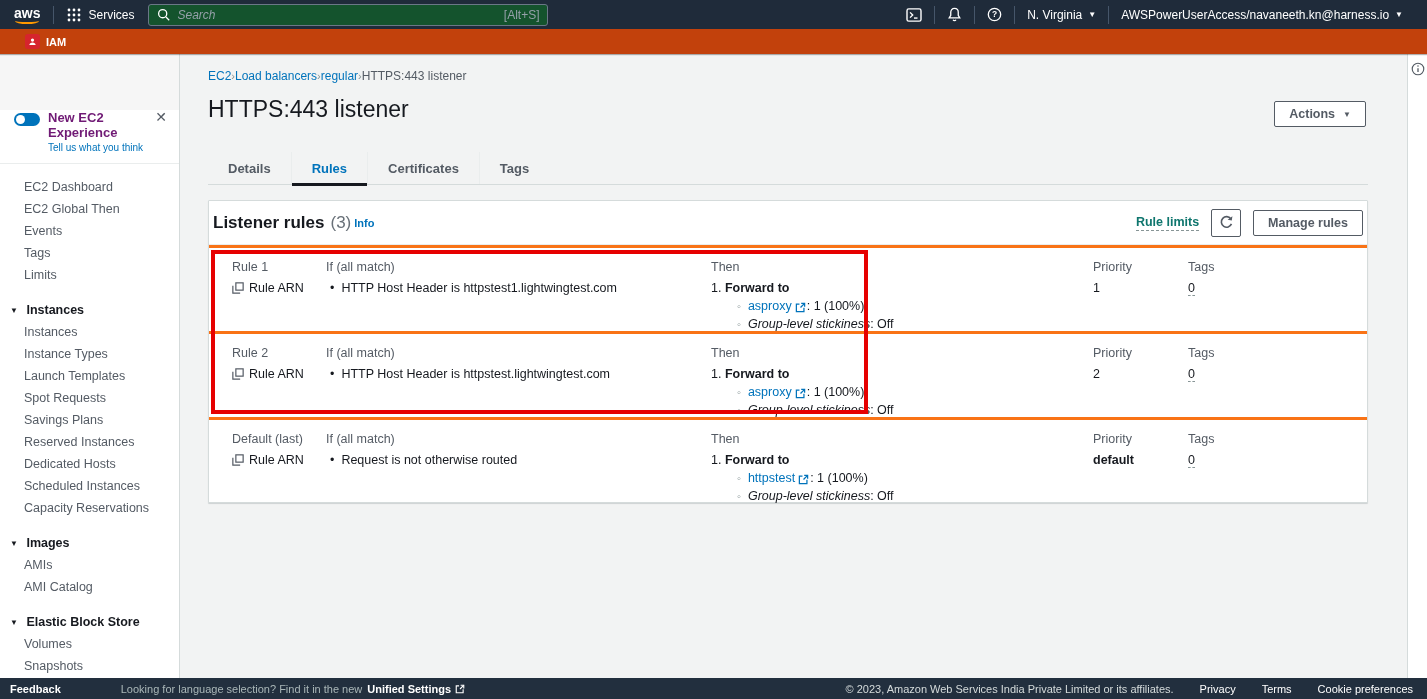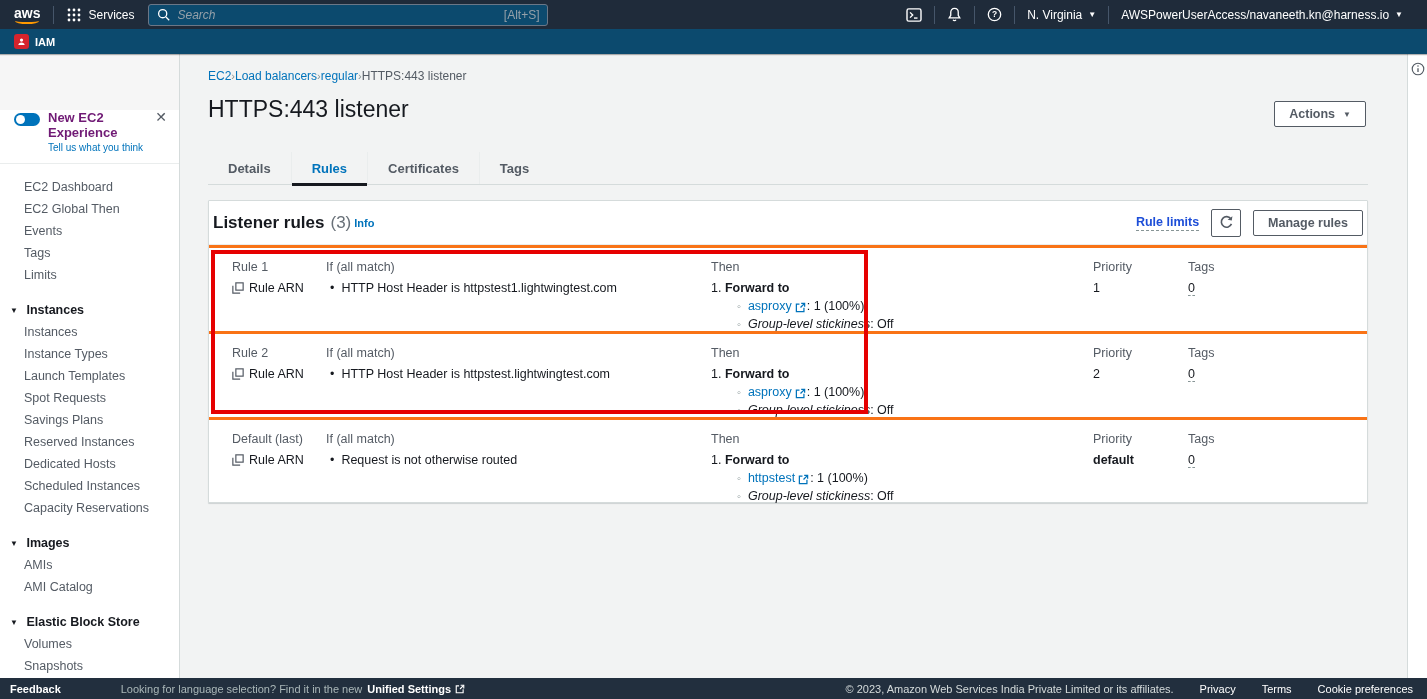--- a/index.html
+++ b/index.html
@@ -7,34 +7,34 @@
   body { font-family:"Liberation Sans",sans-serif; background:#f2f3f3; position:relative; color:#16191f; }
 
   
   .topbar { position:absolute; top:0; left:0; width:100%; height:29px; background:#1f2b3a;
             display:flex; align-items:center; color:#fff; z-index:30; }
   .aws-logo { margin-left:14px; font-weight:bold; font-size:14px; color:#fff; position:relative; padding-bottom:3px; cursor:pointer; }
   .aws-logo::after { content:""; position:absolute; left:1px; right:1px; bottom:0; height:4px;
                      border-bottom:2px solid #ff9900; border-radius:0 0 60% 60%; }
   .tb-divider { width:1px; height:18px; background:#46566a; margin:0 13px; }
   .tb-item { display:flex; align-items:center; gap:7px; font-size:12px; color:#fff; cursor:pointer; }
-  .searchbox { margin-left:14px; width:400px; height:22px; background:#0c4a6e; border:1px solid #6b7787;
+  .searchbox { margin-left:14px; width:400px; height:22px; background:#14532d; border:1px solid #6b7787;
                border-radius:3px; display:flex; align-items:center; padding:0 8px; gap:7px; }
   .searchbox input { background:transparent; border:none; outline:none; color:#d8dee4; font-style:italic;
                      font-size:12px; flex:1; font-family:"Liberation Sans",sans-serif; }
   .searchbox input::placeholder { color:#95a0a9; }
   .shortcut { color:#95a0a9; font-size:12px; }
   .tb-right { margin-left:auto; display:flex; align-items:center; margin-right:12px; }
   .tb-icnbtn { padding:0 12px; display:flex; align-items:center; cursor:pointer; }
   .tb-sep { width:1px; height:18px; background:#46566a; }
   .tb-text { font-size:12px; color:#fff; padding:0 12px; display:flex; align-items:center; gap:6px; cursor:pointer; white-space:nowrap; }
   .caret { font-size:8px; color:#fff; }
 
-  .favbar { position:absolute; top:29px; left:0; width:100%; height:25px; background:#0c4a6e;
-            display:flex; align-items:center; color:#fff; z-index:29; box-shadow:0 1px 1px rgba(0,0,0,.3); }
+  .favbar { position:absolute; top:29px; left:0; width:100%; height:25px; background:#c2410c;
+            display:flex; align-items:center; color:#fff; z-index:29; box-shadow:0 1px 1px rgba(0,0,0,.3);padding-left:11px; }
   .iam-chip { display:flex; align-items:center; gap:6px; margin-left:14px; font-size:11px; font-weight:bold; cursor:pointer; }
   .iam-ic { width:15px; height:15px; background:#d6242d; border-radius:3px; display:flex; align-items:center; justify-content:center; }
 
   
   .sidebar { position:absolute; top:54px; bottom:21px; left:0; width:180px; background:#fff;
              border-right:1px solid #d5dbdb; overflow:hidden; font-size:12.5px; }
   .side-top { height:56px; background:#f6f6f6; }
   .newexp { display:flex; align-items:flex-start; padding:0 8px 10px 14px; border-bottom:1px solid #eaeded; }
   .toggle { width:26px; height:13px; background:#0073bb; border-radius:7px; position:relative; margin-top:3px; flex:0 0 auto; cursor:pointer; }
   .toggle::after { content:""; position:absolute; left:2px; top:2px; width:9px; height:9px; background:#fff; border-radius:50%; }
@@ -72,21 +72,21 @@
   .tab.active { color:#0073bb; }
   .tab.active::after { content:""; position:absolute; left:0; right:0; bottom:-2px; height:3px; background:#16191f; }
 
   .card { position:absolute; top:146px; left:28px; right:39px; height:303px; background:#fff;
           border:1px solid #d5dbdb; border-radius:1px; box-shadow:0 1px 1px rgba(0,28,36,.15); }
   .card-head { height:44px; display:flex; align-items:center; padding:0 4px; border-bottom:1px solid #eaeded; }
   .card-title { font-size:17px; font-weight:bold; color:#16191f; }
   .card-count { font-size:17px; color:#687078; margin-left:6px; font-weight:400; }
   .info-link { font-size:11px; color:#0073bb; font-weight:bold; margin-left:3px; cursor:pointer; }
   .head-right { margin-left:auto; display:flex; align-items:center; gap:12px; }
-  .rule-limits { font-size:12.5px; font-weight:bold; color:#1d4ed8; border-bottom:1px dashed #879596; padding-bottom:1px; cursor:pointer; }
+  .rule-limits { font-size:12.5px; font-weight:bold; color:#0f766e; border-bottom:1px dashed #879596; padding-bottom:1px; cursor:pointer; }
   .icon-btn { width:30px; height:28px; display:flex; align-items:center; justify-content:center; padding:0; }
 
   .rule-row { display:grid; grid-template-columns:94px 385px 382px 95px auto; padding:12px 0 0 23px;
               min-height:82px; border-top:3px solid #f97316; font-size:12.5px; }
   .rule-row:first-of-type { border-top:none; }
   .hdr { color:#545b64; margin-bottom:7px; }
   .rname { color:#545b64; margin-bottom:7px; }
   .arn { display:flex; align-items:center; gap:5px; color:#16191f; cursor:pointer; }
   .cond { color:#16191f; }
   .bullet { margin:0 7px 0 4px; }

